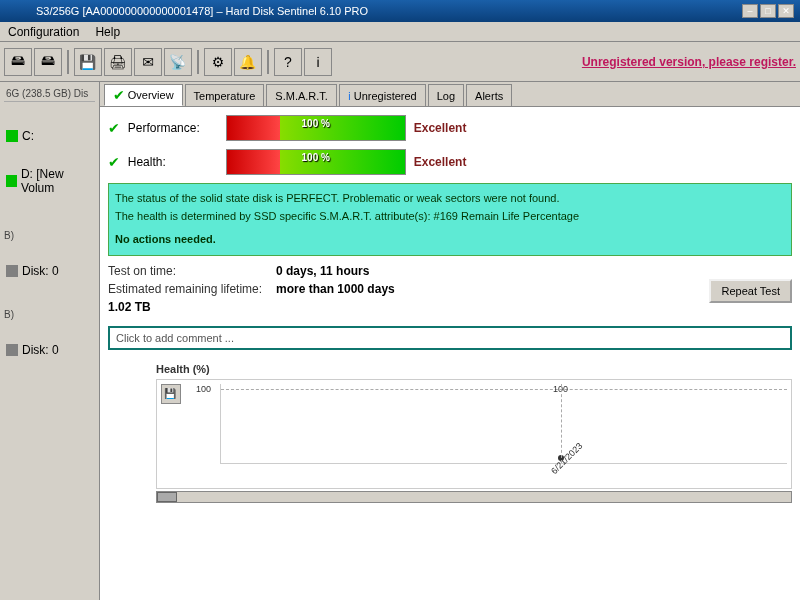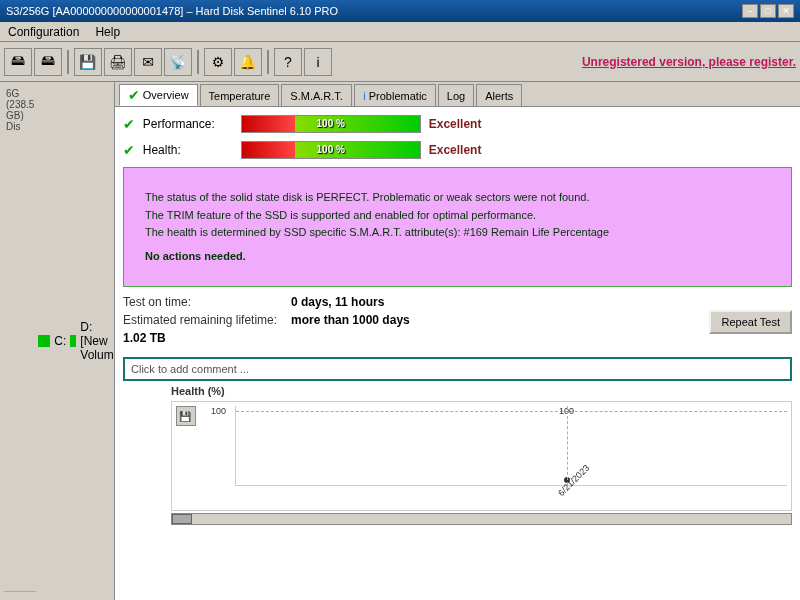--- a/index.html
+++ b/index.html
@@ -1,81 +1,81 @@
 <!DOCTYPE html>
 <html><head>
   <meta charset="utf-8">
   <style>
     * { box-sizing: border-box; margin: 0; padding: 0; }
     body { font-family: 'Segoe UI', Tahoma, Geneva, Verdana, sans-serif; font-size: 12px; background: #d4d0c8; color: #000; width: 800px; height: 600px; overflow: hidden; }
     
     
     .title-bar { background: linear-gradient(to bottom, #1a5fa8, #0a3f7a); color: white; padding: 3px 6px; display: flex; justify-content: space-between; align-items: center; height: 22px; }
-    .title-bar-text { font-size: 11px; }
+    .title-bar-text { font-size: 11px; margin-left: 30px; }
     .title-bar-buttons { display: flex; gap: 2px; }
     .title-btn { width: 16px; height: 14px; background: #d4d0c8; border: 1px solid #888; font-size: 9px; display: flex; align-items: center; justify-content: center; cursor: pointer; }
     
     
     .menu-bar { background: #d4d0c8; padding: 2px 4px; display: flex; gap: 8px; border-bottom: 1px solid #888; height: 20px; align-items: center; }
     .menu-item { padding: 1px 4px; font-size: 12px; cursor: pointer; }
     
     
     .toolbar { background: #d4d0c8; padding: 3px 4px; display: flex; align-items: center; gap: 2px; border-bottom: 1px solid #888; height: 40px; }
     .toolbar-btn { width: 28px; height: 28px; background: #d4d0c8; border: 1px solid #888; display: flex; align-items: center; justify-content: center; cursor: pointer; font-size: 14px; }
     .toolbar-separator { width: 2px; height: 24px; background: #888; margin: 0 3px; }
     .toolbar-right { margin-left: auto; display: flex; align-items: center; gap: 8px; }
     .unregistered-text { color: #be185d; font-size: 12px; font-weight: bold; text-decoration: underline; cursor: pointer; }
     
     
     .main-layout { display: flex; height: calc(600px - 82px); }
     
     
-    .left-panel { width: 115px; background: #d4d0c8; border-right: 1px solid #888; padding: 4px; display: flex; flex-direction: row; gap: 0; }
+    .left-panel { width: 100px; background: #d4d0c8; border-right: 1px solid #888; padding: 4px; display: flex; flex-direction: column; gap: 22px; }
     .disk-label { display: flex; align-items: center; gap: 4px; padding: 1px 2px; }
     .disk-color-green { width: 12px; height: 12px; background: #00c000; }
     .disk-color-gray { width: 12px; height: 12px; background: #808080; }
     
     
     .right-content { flex: 1; display: flex; flex-direction: column; background: #d4d0c8; }
     
     
     .tabs { display: flex; align-items: flex-end; padding: 2px 4px 0; background: #d4d0c8; border-bottom: 1px solid #888; gap: 2px; }
     .tab { padding: 3px 8px; background: #d4d0c8; border: 1px solid #888; border-bottom: none; cursor: pointer; font-size: 11px; display: flex; align-items: center; gap: 3px; height: 22px; }
     .tab.active { background: white; border-bottom: 1px solid white; z-index: 1; }
     
     
     .content-area { flex: 1; background: white; padding: 8px; overflow: hidden; }
     
     
     .metric-row { display: flex; align-items: center; gap: 8px; margin-bottom: 8px; }
     .metric-label { width: 90px; display: flex; align-items: center; gap: 4px; font-size: 12px; }
     .checkmark-green { color: #00aa00; font-size: 14px; }
-    .bar-container { width: 180px; height: 18px; background: #ccc; border: 1px solid #888; position: relative; overflow: hidden; }
+    .bar-container { width: 180px; height: 26px; background: #ccc; border: 1px solid #888; position: relative; overflow: hidden; }
     .bar-red { width: 30%; height: 100%; background: linear-gradient(to right, #cc0000, #ff4444); }
     .bar-green { position: absolute; right: 0; top: 0; width: 70%; height: 100%; background: linear-gradient(to right, #88dd00, #00cc00); }
     .bar-label { position: absolute; left: 50%; transform: translateX(-50%); font-size: 10px; font-weight: bold; color: white; top: 2px; text-shadow: 1px 1px 1px #000; }
     .metric-status { font-size: 12px; font-weight: bold; color: #7f1d1d; }
     
     
-    .status-box { background: #f0abfc; border: 1px solid #4aaa4a; padding: 21px; margin: 4px 0; font-size: 11px; line-height: 1.6; color: #003300; }
+    .status-box { background: #5eead4; border: 1px solid #4aaa4a; padding: 6px; margin: 4px 0; font-size: 11px; line-height: 1.6; color: #003300; }
     .status-box .no-actions { font-weight: bold; margin-top: 6px; }
     
     
     .info-section { display: flex; align-items: flex-start; margin: 8px 0; }
     .info-labels { flex: 1; }
     .info-row { display: flex; gap: 8px; margin-bottom: 4px; }
     .info-key { color: #333; min-width: 160px; font-size: 12px; }
     .info-value { font-weight: bold; font-size: 12px; }
     .repeat-test-btn { padding: 4px 10px; background: #d4d0c8; border: 2px outset #f0f0f0; cursor: pointer; font-size: 11px; white-space: nowrap; align-self: center; }
     
     
     .comment-box { border: 2px solid #0f766e; padding: 4px 6px; font-size: 11px; color: #555; cursor: pointer; background: white; margin: 2px 0; }
     
     
-    .chart-section { margin-top: 4px; padding-left: 48px; }
+    .chart-section { margin-top: 13px; padding-left: 48px; }
     .chart-title { font-size: 11px; font-weight: bold; color: #333; margin-bottom: 4px; }
     .chart-container { border: 1px solid #ccc; background: white; padding: 4px; display: flex; position: relative; height: 110px; }
     .chart-save-icon { width: 20px; height: 20px; background: #d4d0c8; border: 1px solid #888; display: flex; align-items: center; justify-content: center; font-size: 10px; cursor: pointer; margin-right: 4px; align-self: flex-start; }
     .chart-area { flex: 1; position: relative; }
     .y-axis { position: absolute; left: 0; top: 0; bottom: 20px; width: 30px; display: flex; flex-direction: column; justify-content: flex-start; align-items: flex-end; padding-right: 4px; }
     .y-label { font-size: 9px; color: #333; }
     .chart-plot { position: absolute; left: 35px; right: 0; top: 0; bottom: 20px; border-left: 1px solid #ccc; border-bottom: 1px solid #ccc; }
     .dashed-line { position: absolute; border-top: 1px dashed #aaa; width: 100%; }
     .data-point { position: absolute; width: 6px; height: 6px; background: #333; border-radius: 50%; transform: translate(-50%, 50%); }
     .data-label { position: absolute; font-size: 9px; transform: translateX(-50%); color: #333; }
@@ -152,21 +152,21 @@
         <span>Overview</span>
       </div>
       <div class="tab">
         <span>Temperature</span>
       </div>
       <div class="tab">
         <span>S.M.A.R.T.</span>
       </div>
       <div class="tab">
         <span style="color:#1a73e8; font-size:11px;">ℹ</span>
-        <span>Problematic</span>
+        <span>Unregistered</span>
       </div>
       <div class="tab">
         <span>Log</span>
       </div>
       <div class="tab">
         <span>Alerts</span>
       </div>
     </div>
 
     <div class="content-area">
@@ -188,21 +188,20 @@
         <div class="bar-container">
           <div class="bar-red"></div>
           <div class="bar-green"></div>
           <span class="bar-label">100 %</span>
         </div>
         <span class="metric-status">Excellent</span>
       </div>
 
       <div class="status-box">
         <div>The status of the solid state disk is PERFECT. Problematic or weak sectors were not found.</div>
-        <div>The TRIM feature of the SSD is supported and enabled for optimal performance.</div>
         <div>The health is determined by SSD specific S.M.A.R.T. attribute(s): #169 Remain Life Percentage</div>
         <div class="no-actions">No actions needed.</div>
       </div>
 
       <div class="info-section">
         <div class="info-labels">
           <div class="info-row">
             <span class="info-key">Test on time:</span>
             <span class="info-value">0 days, 11 hours</span>
           </div>

